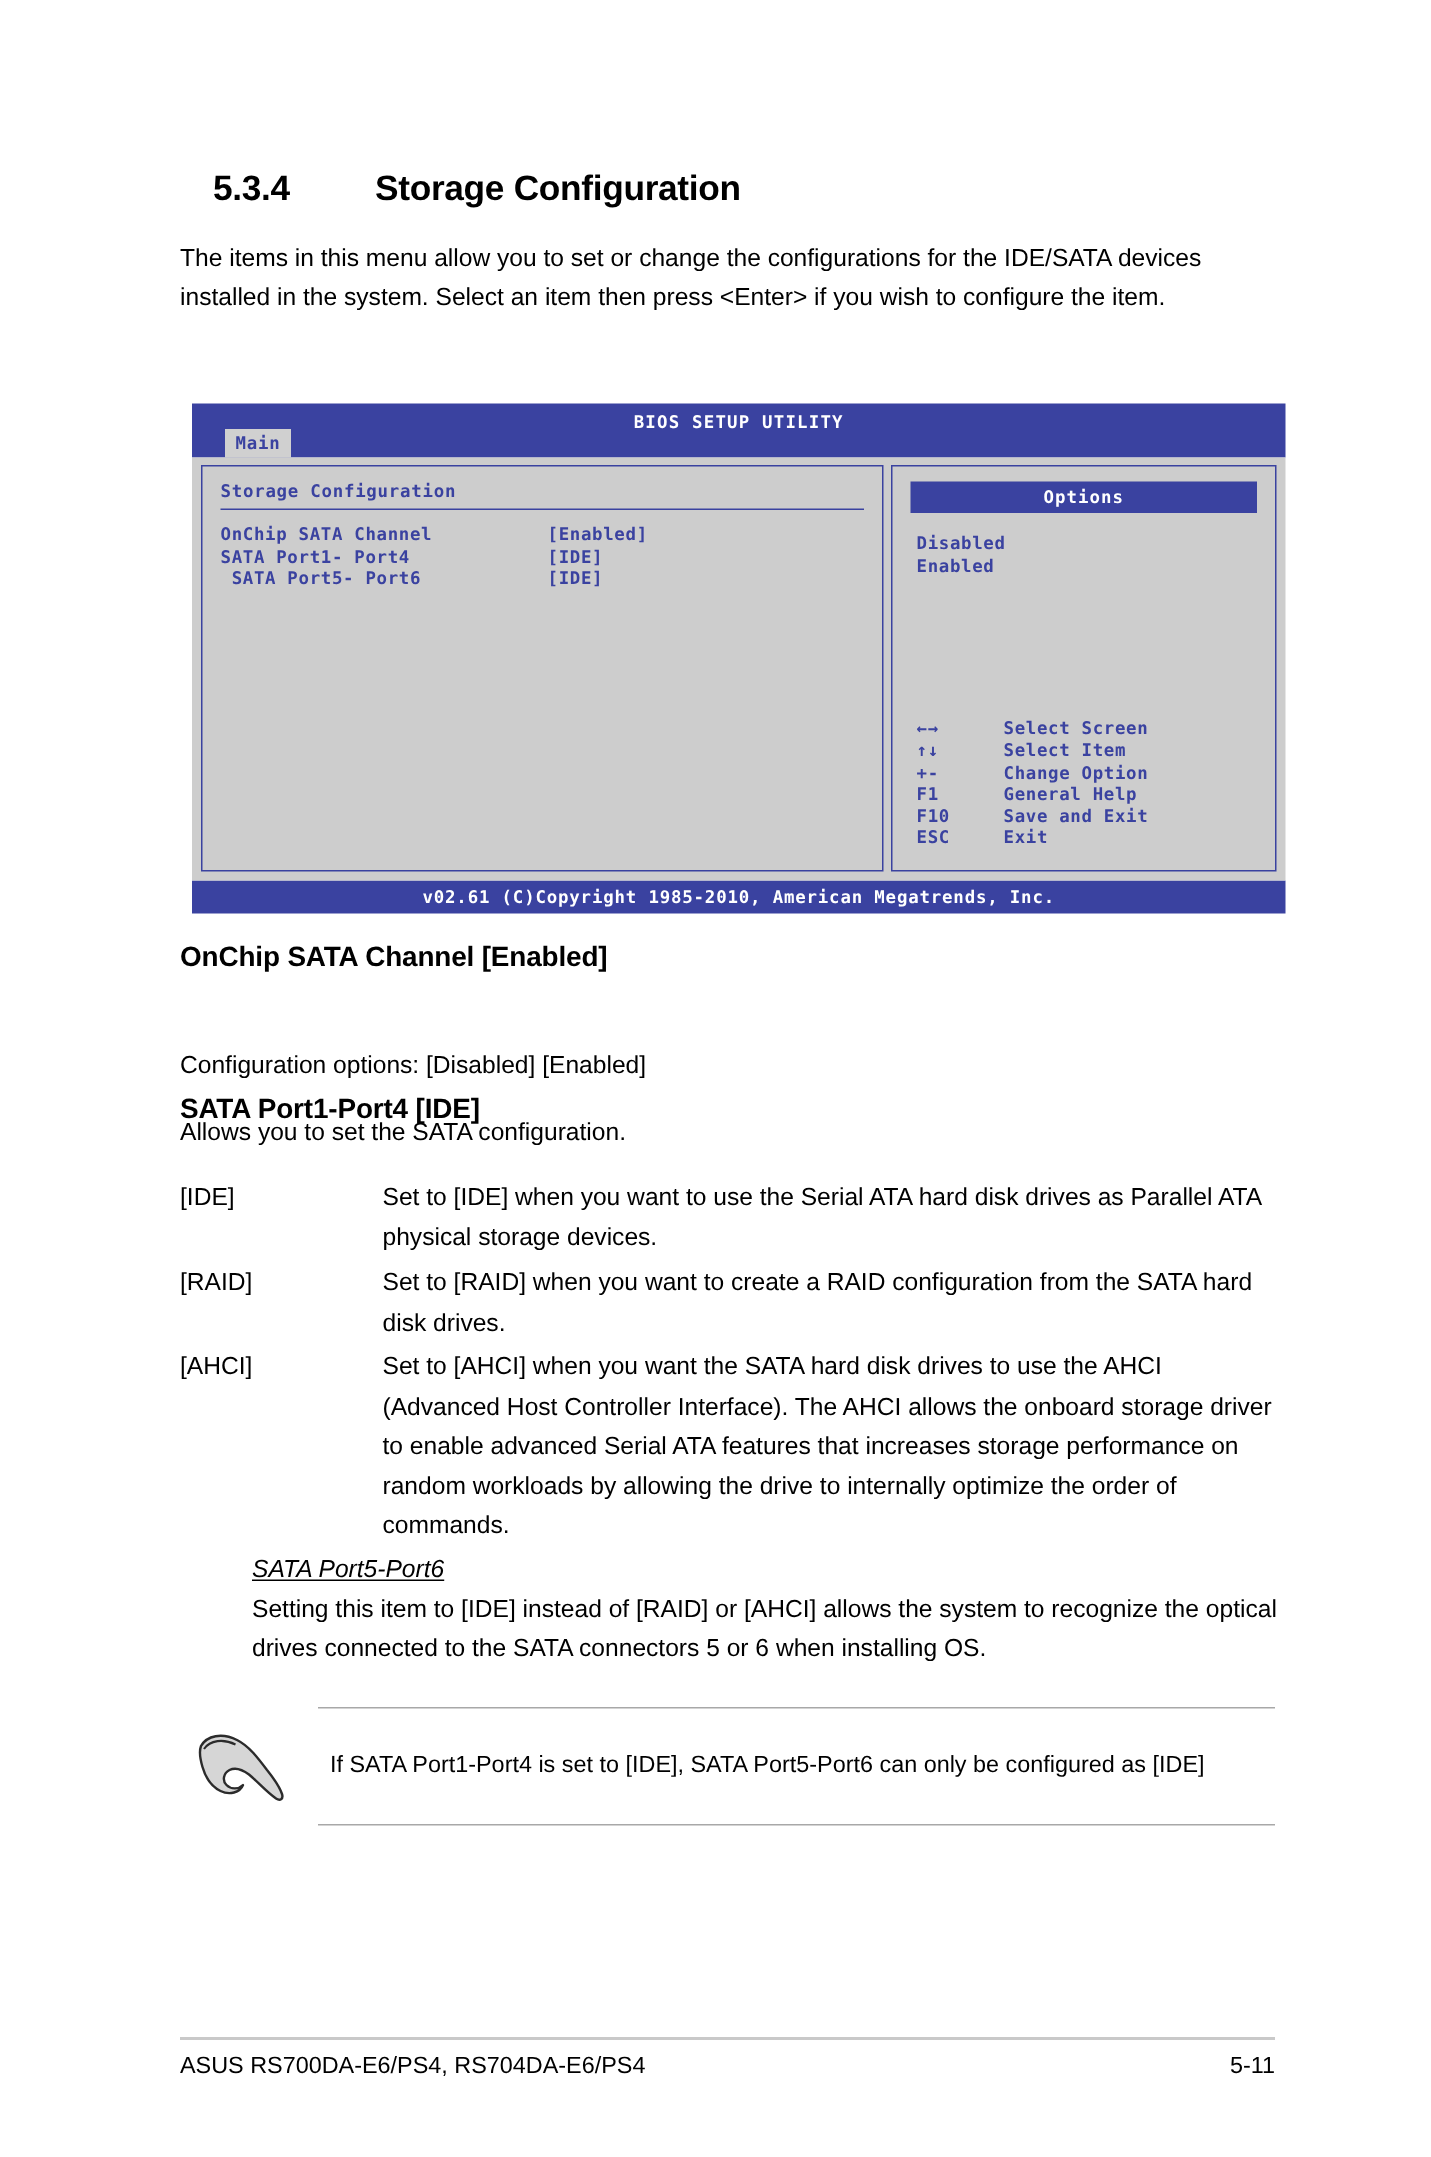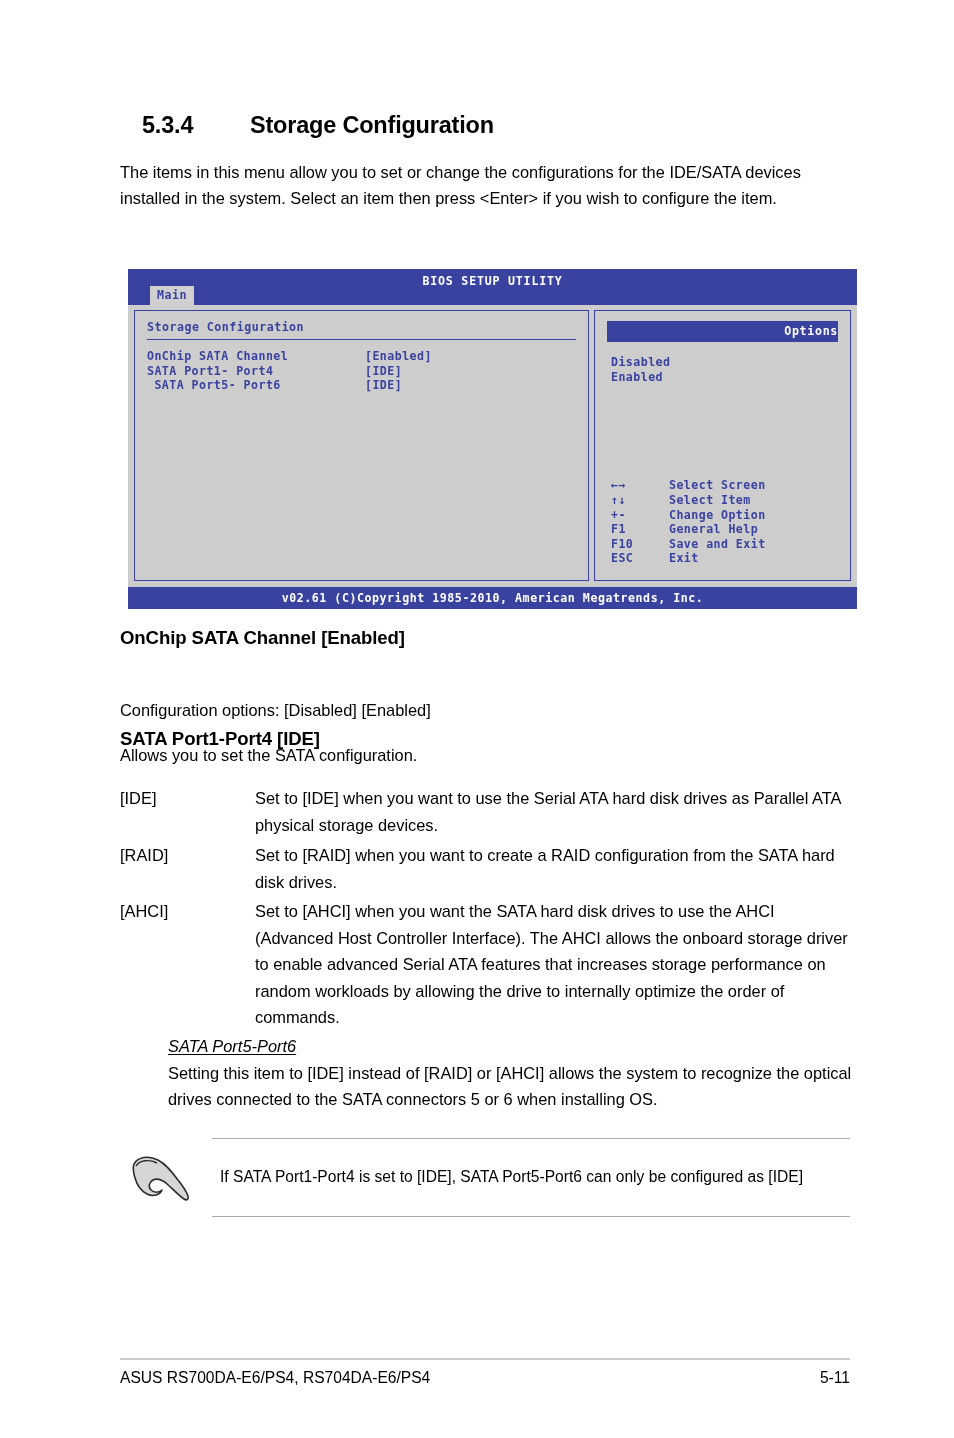--- a/index.html
+++ b/index.html
@@ -140,21 +140,21 @@
   .bios-row .lbl { width: 218px; flex: 0 0 218px; }
   .bios-row .val { flex: 0 0 auto; }
 
   .options-header {
     margin: 10px 12px 0 12px;
     background: #3a42a0;
     color: #ffffff;
     font-weight: bold;
     font-size: 11.6px;
     letter-spacing: 0.7px;
-    text-align: right;
+    text-align: center;
     padding: 3px 0 4px 0;
   }
   .options-list {
     margin: 13px 0 0 16px;
     color: #3a42a0;
     font-weight: bold;
     font-size: 11.6px;
     line-height: 14.6px;
     letter-spacing: 0.45px;
   }

